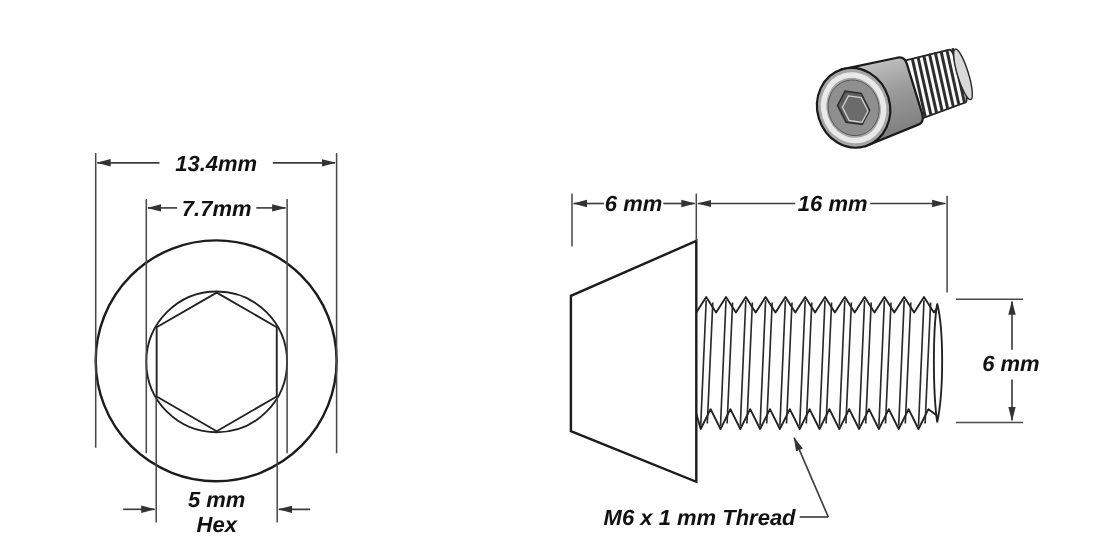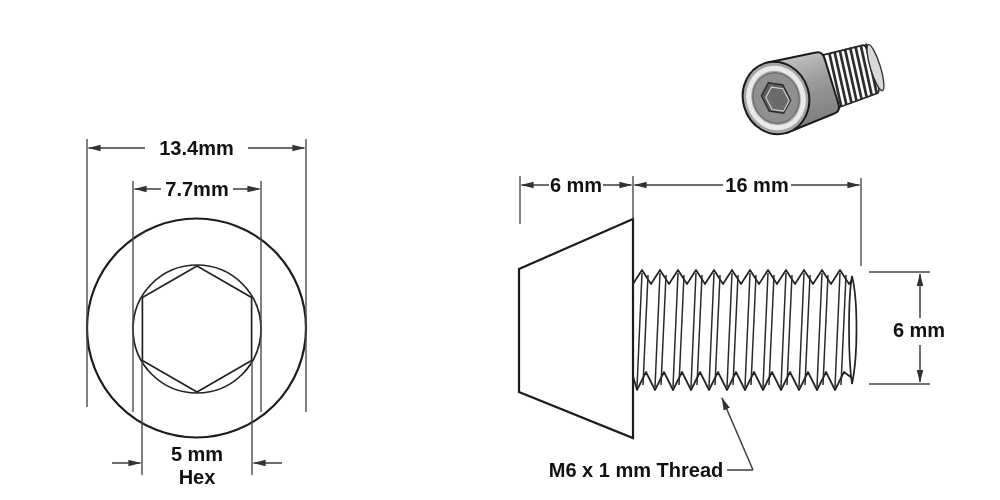--- a/index.html
+++ b/index.html
@@ -1,17 +1,17 @@
 <!DOCTYPE html>
 <html><head>
 <meta charset="utf-8">
 <style>
   html,body{margin:0;padding:0;background:#ffffff;}
   .stage{position:relative;width:1000px;height:500px;background:#ffffff;overflow:hidden;
-         font-family:"Liberation Sans", sans-serif;}
+         font-family:"Liberation Sans", sans-serif;font-style:italic;}
   svg{position:absolute;left:0;top:0;}
   .obj{fill:none;stroke:#1c1c1c;stroke-width:2.2;}
   .objthin{fill:none;stroke:#222222;stroke-width:1.7;}
   .ext{fill:none;stroke:#4a4a4a;stroke-width:1.4;}
   .dim{fill:none;stroke:#3d3d3d;stroke-width:1.5;}
   .lbl{fill:#111111;font-family:"Liberation Sans", sans-serif;font-size:20px;font-weight:bold;
        text-anchor:middle;}
 </style>
 </head>
 <body>

